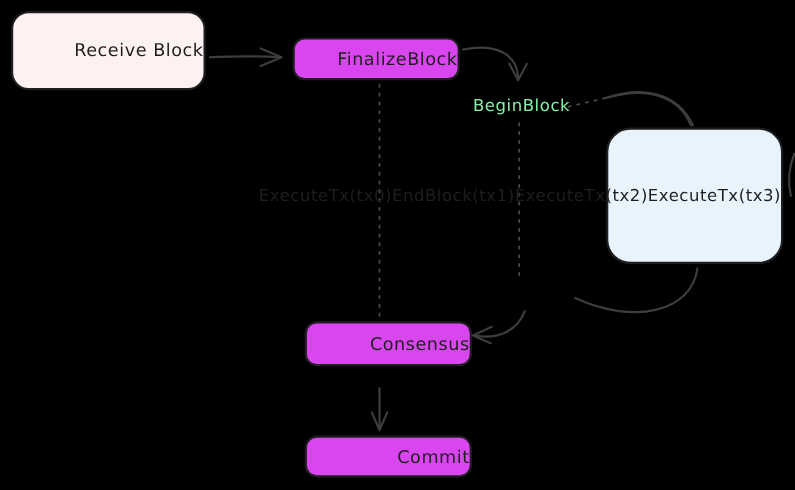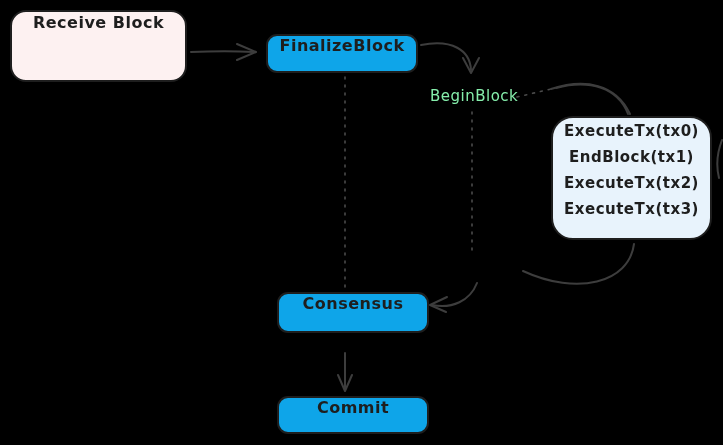--- a/index.html
+++ b/index.html
@@ -6,25 +6,25 @@
   .canvas {
     position:relative; width:723px; height:445px; background:#000;
     font-family:"DejaVu Sans", sans-serif; overflow:hidden;
   }
   svg.wires { position:absolute; left:0; top:0; width:723px; height:445px; }
   .wire { fill:none; stroke:#3d3d3d; stroke-width:2; stroke-linecap:round; stroke-linejoin:round; }
   .wire.dotted { stroke-dasharray:2 6; stroke-width:1.6; stroke:#4a4a4a; }
   .node {
     position:absolute; box-sizing:border-box;
     border:2px solid #1e1e1e; color:#1e1e1e;
-    display:flex; flex-direction:column; align-items:center; justify-content:flex-start;
-    text-align:center; letter-spacing:0.5px;font-weight:bold;
+    display:flex; flex-direction:row; align-items:center; justify-content:flex-end;
+    text-align:center; letter-spacing:0.5px;
   }
   .pink  { background:#fdf1f1; }
-  .green { background:#0ea5e9; }
+  .green { background:#d946ef; }
   .blue  { background:#e8f3fc; }
   .node-receive   { left:10px;  top:10px;  width:177px; height:72px;  border-radius:16px; font-size:16px; line-height:22px; }
   .node-finalize  { left:266px; top:34px;  width:152px; height:39px;  border-radius:11px; font-size:16px; }
   .node-execute   { left:551px; top:116px; width:161px; height:124px; border-radius:22px; font-size:15px; }
   .node-execute .tx-line { line-height:26px; white-space:nowrap; }
   .node-consensus { left:277px; top:292px; width:152px; height:41px;  border-radius:11px; font-size:16px; }
   .node-commit    { left:277px; top:396px; width:152px; height:38px;  border-radius:11px; font-size:16px; }
   .flow-label { position:absolute; color:#86efac; font-size:15px; letter-spacing:0.5px; white-space:nowrap; }
   .label-begin { left:430px; top:87px; }
   .label-end   { left:443px; top:257px; }

